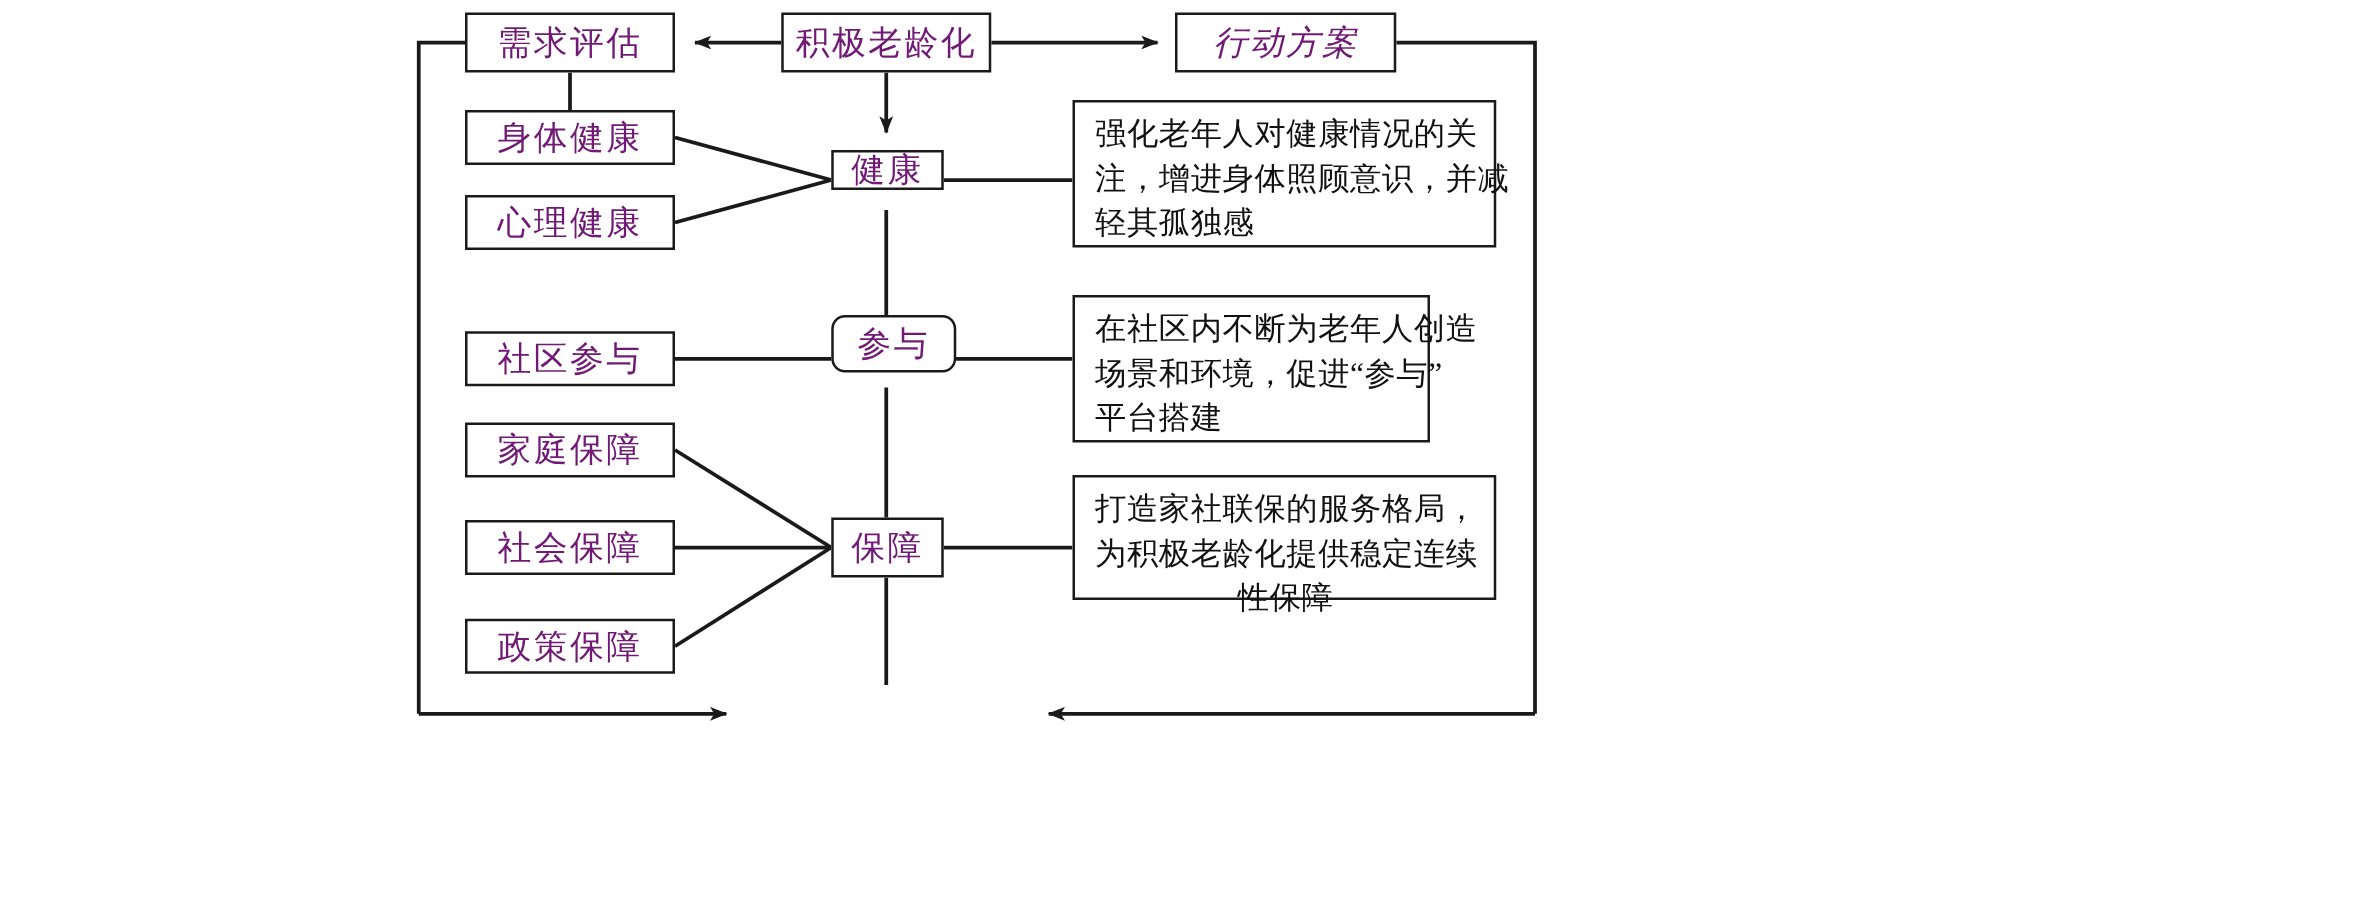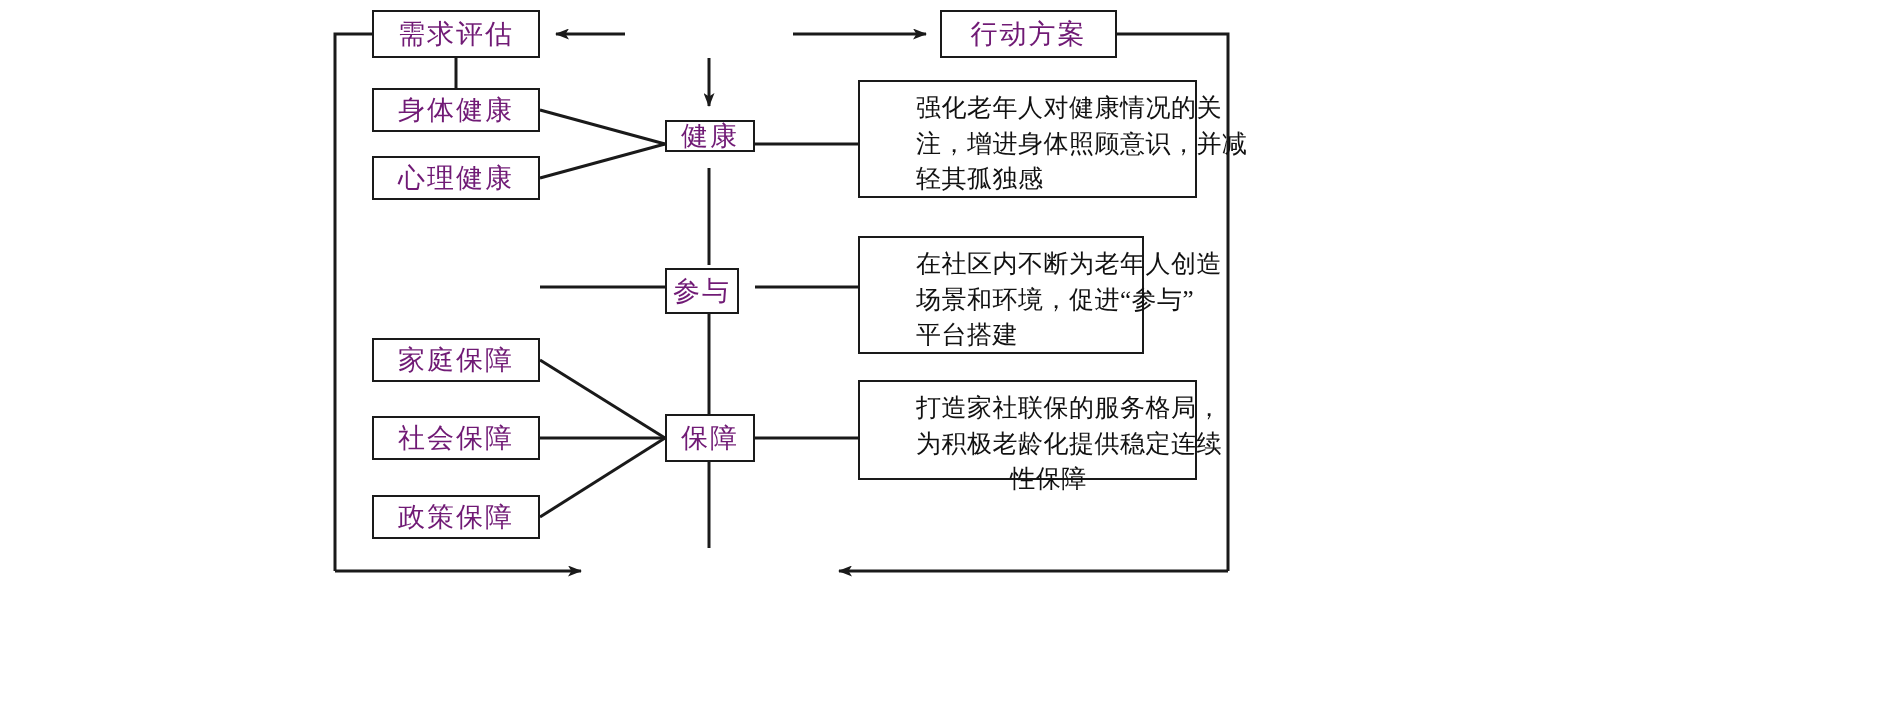--- a/index.html
+++ b/index.html
@@ -5,21 +5,21 @@
   html,body{margin:0;padding:0;background:#ffffff;}
   body{font-family:"Liberation Serif","DejaVu Serif",serif;}
   #stage{position:relative;width:1892px;height:721px;background:#fff;overflow:hidden;}
   svg#wires{position:absolute;left:0;top:0;width:1892px;height:721px;}
   .node{position:absolute;box-sizing:border-box;border:2.5px solid #1a1a1a;background:#fff;
         display:flex;align-items:center;justify-content:center;text-align:center;
         font-size:27px;color:#701a75;letter-spacing:2px;line-height:1.2;z-index:3;}
   .desc{position:absolute;box-sizing:border-box;border:2.5px solid #1a1a1a;background:#fff;
         padding:8px 14px 8px 16px;font-size:25px;color:#111;line-height:1.42;
         letter-spacing:0.5px;text-align:left;z-index:3;}
-  .desc div{white-space:nowrap;margin-left:40px;}
+  .desc div{white-space:nowrap;}
 </style>
 </head>
 <body>
 
 <div id="stage">
 
   <svg id="wires" viewBox="0 0 1892 721" xmlns="http://www.w3.org/2000/svg">
     <defs>
       <marker id="ah" markerWidth="14" markerHeight="11" refX="13" refY="5.5" orient="auto" markerUnits="userSpaceOnUse">
         <path d="M0,0 L14,5.5 L0,11 L3.4,5.5 Z" fill="#1a1a1a"></path>
@@ -63,51 +63,57 @@
       <path d="M755,438 L858,438"></path>
 
       <path d="M709,462 L709,548"></path>
     </g>
   </svg>
 
   <div class="node" style="left:372px;top:10px;width:168px;height:48px;">
     <span>需求评估</span>
   </div>
 
+  <div class="node" style="left:625px;top:10px;width:168px;height:48px;">
+    <span>积极老龄化</span>
+  </div>
 
-  <div class="node" style="left:940px;top:10px;width:177px;height:48px;">
+  <div class="node" style="left:940px;top:10px;width:177px;height:48px;font-style:italic;">
     <span>行动方案</span>
   </div>
 
   <div class="node" style="left:372px;top:88px;width:168px;height:44px;">
     <span>身体健康</span>
   </div>
 
   <div class="node" style="left:372px;top:156px;width:168px;height:44px;">
     <span>心理健康</span>
   </div>
 
+  <div class="node" style="left:372px;top:265px;width:168px;height:44px;">
+    <span>社区参与</span>
+  </div>
 
   <div class="node" style="left:372px;top:338px;width:168px;height:44px;">
     <span>家庭保障</span>
   </div>
 
   <div class="node" style="left:372px;top:416px;width:168px;height:44px;">
     <span>社会保障</span>
   </div>
 
   <div class="node" style="left:372px;top:495px;width:168px;height:44px;">
     <span>政策保障</span>
   </div>
 
   <div class="node" style="left:665px;top:120px;width:90px;height:32px;">
     <span>健康</span>
   </div>
 
-  <div class="node" style="left:665px;top:268px;width:74px;height:46px;">
+  <div class="node" style="left:665px;top:252px;width:100px;height:46px;border-radius:11px;">
     <span>参与</span>
   </div>
 
   <div class="node" style="left:665px;top:414px;width:90px;height:48px;">
     <span>保障</span>
   </div>
 
 
   <div class="desc" style="left:858px;top:80px;width:339px;height:118px;">
     <div>强化老年人对健康情况的关</div>

